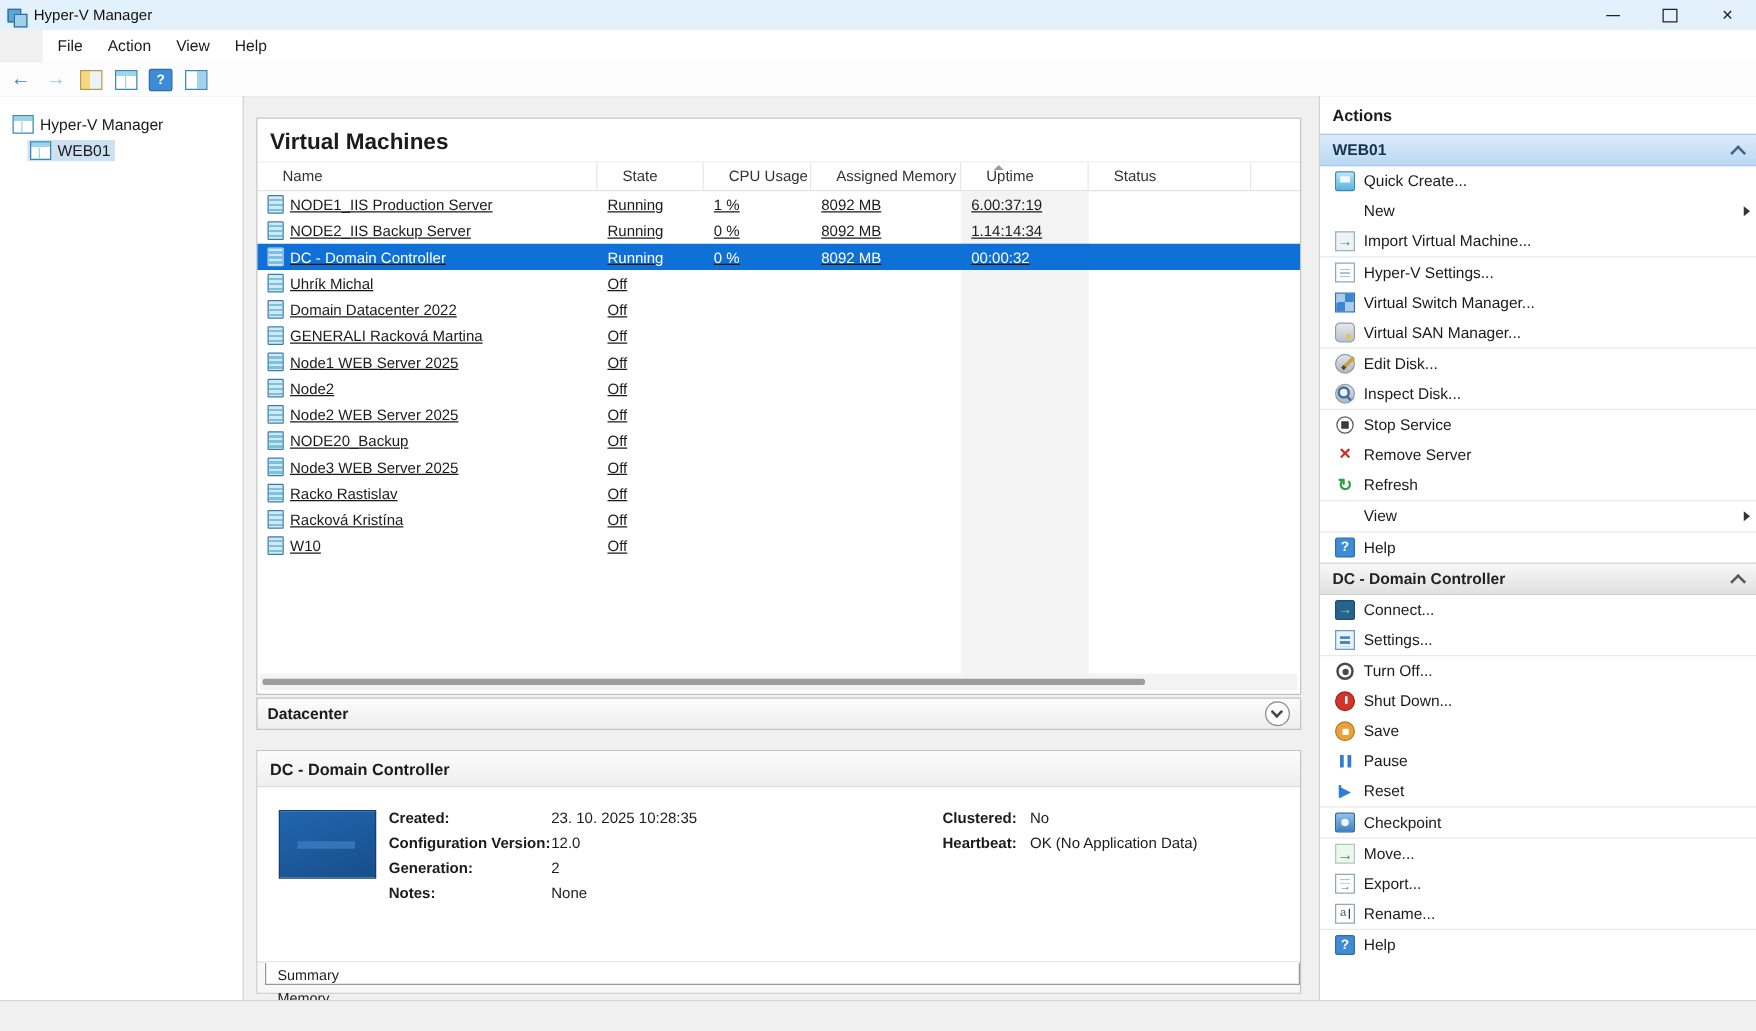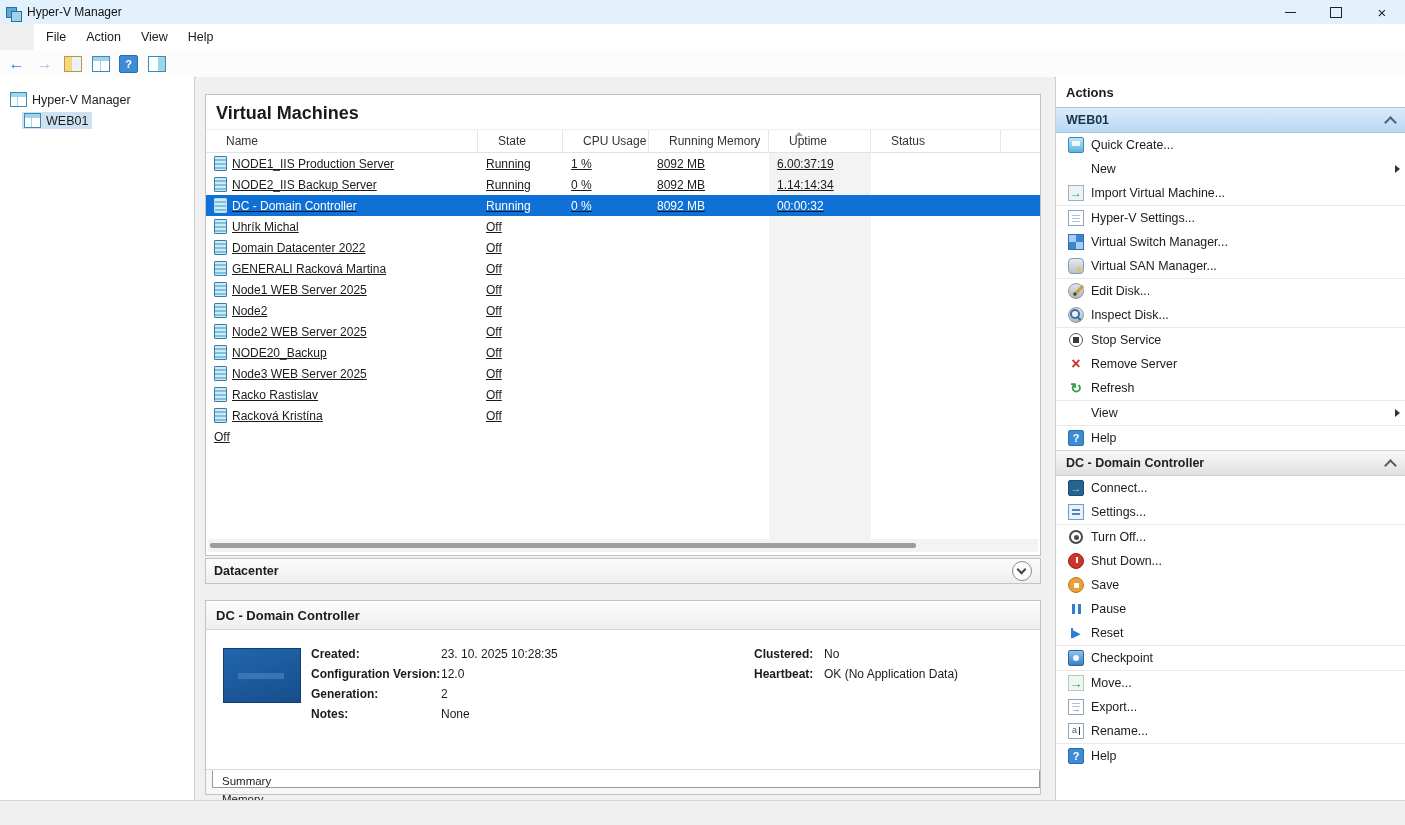--- a/index.html
+++ b/index.html
@@ -215,21 +215,21 @@
           <div class="hc">
               <span>Name</span>
             </div>
           <div class="hc">
               <span>State</span>
             </div>
           <div class="hc">
               <span>CPU Usage</span>
             </div>
           <div class="hc">
-              <span>Running Memory</span>
+              <span>Assigned Memory</span>
             </div>
           <div class="hc">
               <span>Uptime</span>
               <span class="sort-caret"></span>
             </div>
           <div class="hc">
               <span>Status</span>
             </div>
           <div class="hc blank"></div>
         </div>
@@ -386,20 +386,24 @@
                 <span>Racková Kristína</span>
               </div>
             <div class="c">Off</div>
               <div class="c"></div>
             <div class="c"></div>
               <div class="c"></div>
             <div class="c"></div>
               <div class="c"></div>
           </div>
           <div class="vm-grid vrow">
+            <div class="c">
+                <span class="vm-icon"></span>
+                <span>W10</span>
+              </div>
             <div class="c">Off</div>
               <div class="c"></div>
             <div class="c"></div>
               <div class="c"></div>
             <div class="c"></div>
               <div class="c"></div>
           </div>
         </div>
         <div class="hscroll">
           <div class="hthumb"></div>

